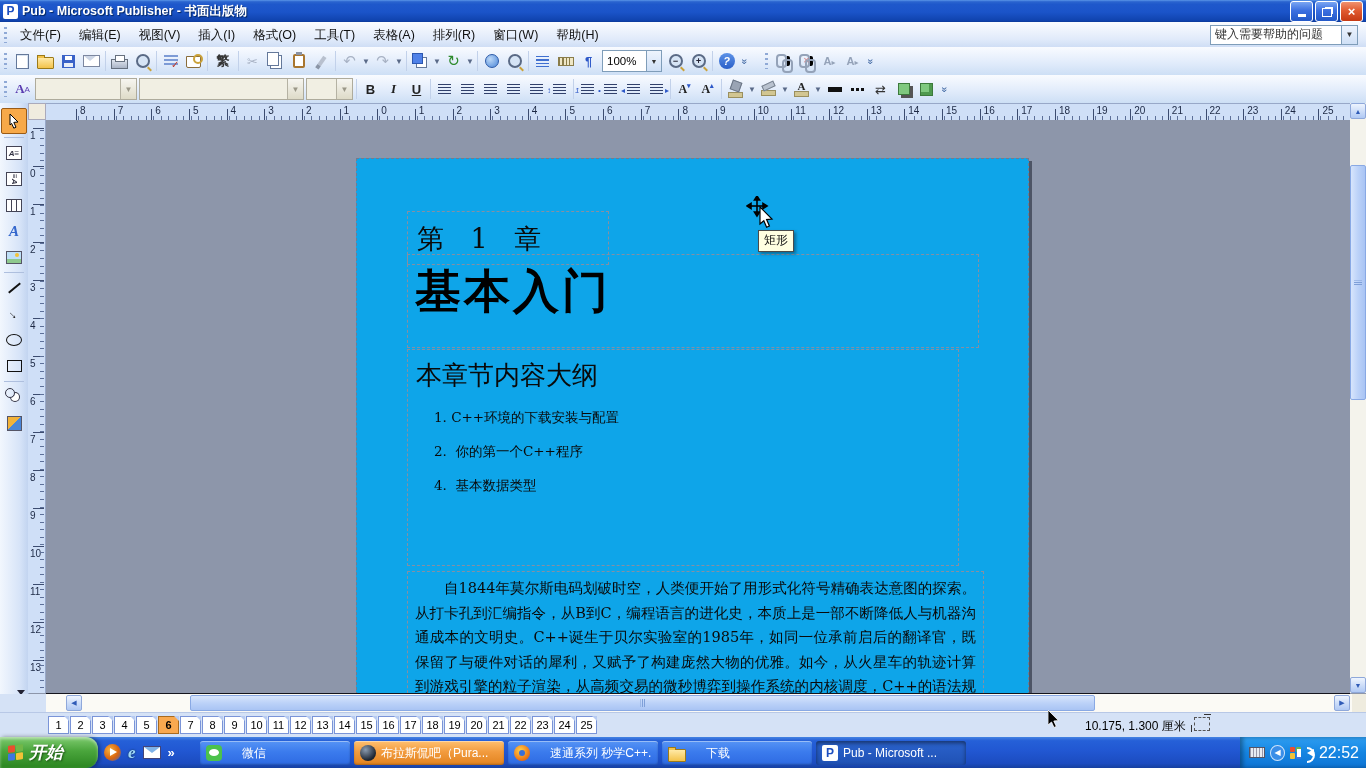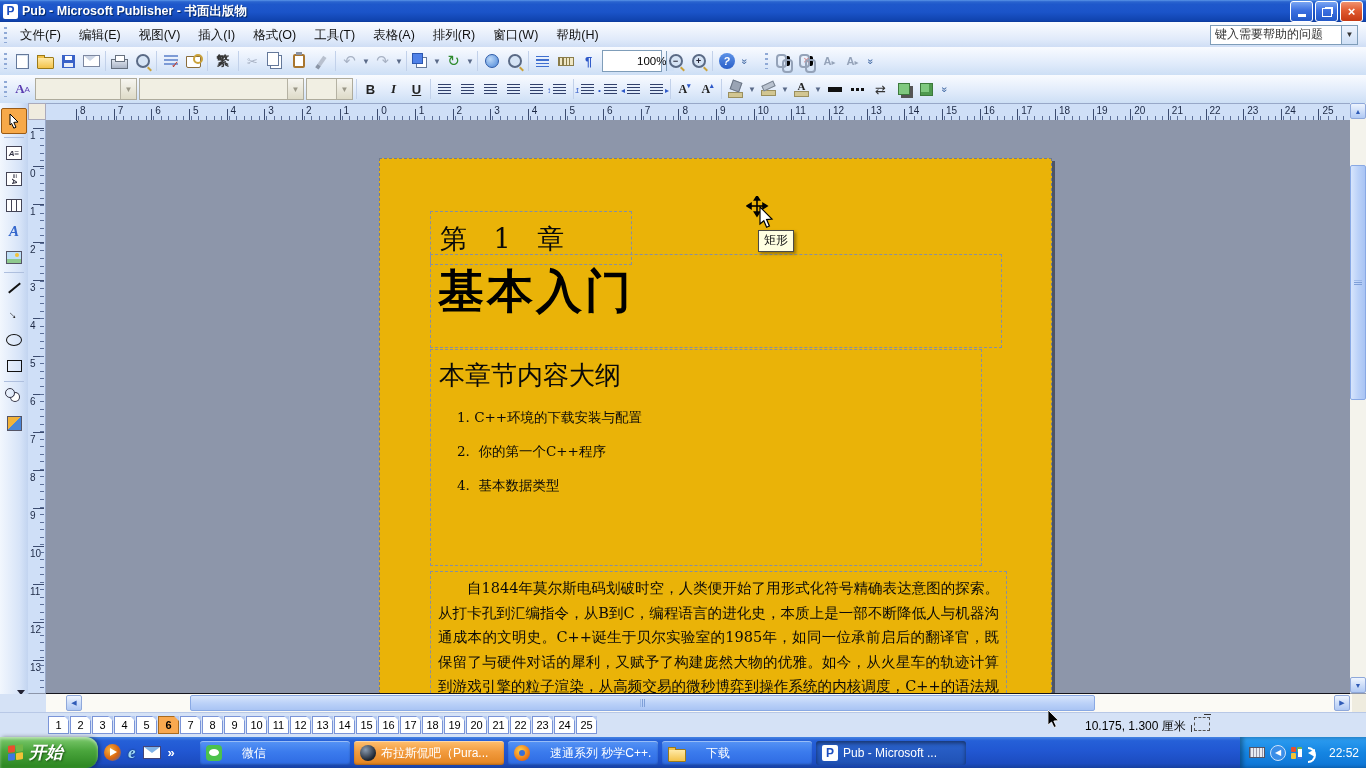--- a/index.html
+++ b/index.html
@@ -70,21 +70,21 @@
   .colstripes{width:13px;height:11px;background:repeating-linear-gradient(180deg,#3f6fd0 0 1.5px,rgba(0,0,0,0) 1.5px 3.5px);}
   .measure{width:14px;height:7px;background:#efe7c6;border:1px solid #8a7d4a;
     background-image:repeating-linear-gradient(90deg,#8a7d4a 0 1px,rgba(0,0,0,0) 1px 3.5px);}
   .helpcirc{width:16px;height:16px;border-radius:50%;background:linear-gradient(#5d93e8,#2a5fc8);color:#fff;font-weight:bold;font-size:11px;display:flex;align-items:center;justify-content:center;}
   .chain{width:7px;height:10px;border:2px solid #94a2b8;border-radius:4px;box-shadow:5px 4px 0 -2px #f000,5px 0 0 -2px;position:relative;margin-right:4px;}
   .chain:after{content:"";position:absolute;left:4px;top:3px;width:7px;height:10px;border:2px solid #94a2b8;border-radius:4px;}
   .chain.broken:before{content:"✕";position:absolute;color:#d87c7c;font-size:8px;left:2px;top:0;}
   .atb{font-size:11px;font-weight:bold;color:#94a2b8;position:relative;}
   .atb:after{content:"▸";font-size:8px;color:#94a2b8;}
   .zoomcombo{width:58px;height:20px;background:#fff;border:1px solid #7f9db9;display:flex;align-items:center;font-size:11.5px;margin:0 2px;flex:none;}
-  .zoomcombo .zv{padding-left:4px;margin-left:30px;}
+  .zoomcombo .zv{padding-left:4px;}
   .zoomcombo .arr{margin-left:auto;width:14px;height:100%;border-left:1px solid #7f9db9;background:linear-gradient(#eef4fd,#cfe0f6);font-size:7px;display:flex;align-items:center;justify-content:center;color:#333;}
   
   .combo{height:20px;background:#f1efe3;border:1px solid #aeab9c;display:flex;align-items:center;flex:none;margin:0 1px;}
   .combo .ca{margin-left:auto;width:15px;height:100%;background:linear-gradient(#f6f5f0,#dedbc8);border-left:1px solid #b5b2a3;display:flex;align-items:center;justify-content:center;font-size:8px;color:#9a9788;}
   .bld{font-weight:bold;font-size:13px;color:#222;}
   .ita{font-style:italic;font-family:"Liberation Serif",serif;font-weight:bold;font-size:13px;color:#222;}
   .und{text-decoration:underline;font-weight:bold;font-size:13px;color:#222;}
   .stripes{width:13px;height:11px;background:repeating-linear-gradient(180deg,#31406b 0 1.5px,rgba(0,0,0,0) 1.5px 3px);position:relative;}
   .stripes .arr{position:absolute;left:-6px;top:2px;font-size:8px;color:#2c57c8;}
   .stripes .arrR{position:absolute;right:-6px;top:2px;font-size:8px;color:#2c57c8;}
@@ -128,21 +128,21 @@
     background:repeating-linear-gradient(90deg,#5d7099 0 1px,rgba(0,0,0,0) 1px 7.53px);}
   .hnum{position:absolute;top:1px;font-size:10px;color:#1c2844;}
   .htick{position:absolute;bottom:1px;width:1px;height:11px;background:#3c4c70;}
   .vruler{position:absolute;left:28px;top:120px;width:18px;height:573px;background:#cfdff7;border-right:1px solid #98a8c8;overflow:hidden;box-sizing:border-box;}
   .vruler:after{content:"";position:absolute;top:10px;bottom:0;right:1px;width:4px;
     background:repeating-linear-gradient(180deg,#5d7099 0 1px,rgba(0,0,0,0) 1px 7.53px);}
   .vnum{position:absolute;left:2px;font-size:10px;color:#1c2844;}
   .vtick{position:absolute;right:1px;height:1px;width:11px;background:#3c4c70;}
   
   .canvas{position:absolute;left:46px;top:120px;width:1304px;height:573px;background:#8d96aa;overflow:hidden;border-bottom:1px solid #14141c;}
-  .page{position:absolute;left:333px;top:38px;width:671px;height:560px;background:#eab308;
+  .page{position:absolute;left:310px;top:38px;width:671px;height:560px;background:#0ea5e9;
     border:1px dashed #717b90;box-shadow:3px 3px 0 rgba(35,40,55,.6);}
   .tbox{position:absolute;border:1px dashed #868fa2;}
   .chapter-label{font-family:"DejaVu Serif","Liberation Serif",serif;font-size:27px;letter-spacing:9px;color:#0a0a0a;padding:9px 0 0 9px;}
   .chapter-title{font-family:"DejaVu Serif","Liberation Serif",serif;font-size:46px;font-weight:bold;letter-spacing:3px;color:#000;padding:6px 0 0 7px;}
   .outline-title{font-family:"DejaVu Serif","Liberation Serif",serif;font-size:26px;color:#0a0a0a;padding:8px 0 0 8px;}
   .outline-item{font-family:"DejaVu Serif","Liberation Serif",serif;font-size:13.5px;color:#0a0a0a;margin-top:16px;padding-left:6px;white-space:pre-wrap;}
   #outline-list{margin-top:10px;margin-left:20px;}
   .bodytext{font-family:"DejaVu Serif","Liberation Serif",serif;font-size:14.5px;line-height:24.6px;color:#0a0a0a;
     text-align:justify;text-indent:2em;padding:4px 7px 0 7px;}
   .tooltip{position:absolute;left:712px;top:110px;background:#ffffe1;border:1px solid #4a4a4a;
@@ -210,21 +210,21 @@
     background:linear-gradient(180deg,#2f9ff2,#1585e2 50%,#0e74d4);box-shadow:inset 3px 0 4px rgba(0,0,0,.35);
     display:flex;align-items:center;gap:5px;padding-left:9px;box-sizing:border-box;}
   .tr-kbd{width:14px;height:9px;background:#e8ecf2;border:1px solid #556;
     background-image:repeating-linear-gradient(90deg,#99a 0 1px,rgba(0,0,0,0) 1px 3px);}
   .tr-chev{width:14px;height:14px;border-radius:50%;background:#3a8ee8;border:1px solid #cfe4fa;color:#fff;font-size:8px;display:flex;align-items:center;justify-content:center;}
   .tr-grid{width:12px;height:12px;display:grid;grid-template-columns:5px 5px;grid-gap:1px;}
   .tr-grid i{border-radius:1px;}
   .tr-spk{width:0;height:0;border-top:4px solid rgba(0,0,0,0);border-bottom:4px solid rgba(0,0,0,0);border-right:7px solid #fff;position:relative;}
   .tr-spk:before{content:"";position:absolute;left:-10px;top:-4px;width:4px;height:8px;background:#fff;}
   .tr-spk:after{content:"";position:absolute;left:0px;top:-6px;width:6px;height:12px;border:2px solid #fff;border-left:none;border-radius:0 8px 8px 0;}
-  .clock{margin-left:auto;padding-right:7px;color:#fff;font-size:12px;}
+  .clock{margin-left:auto;padding-right:7px;color:#fff;font-size:16px;}
   .cursor2{position:absolute;left:1048px;top:710px;z-index:50;}
 </style>
 </head>
 <body>
 
 <div class="titlebar">
   <span class="app-ic">P</span>
   <span class="wtitle">Pub - Microsoft Publisher - 书面出版物</span>
   <span class="winbtns">
     <span class="wbtn">

